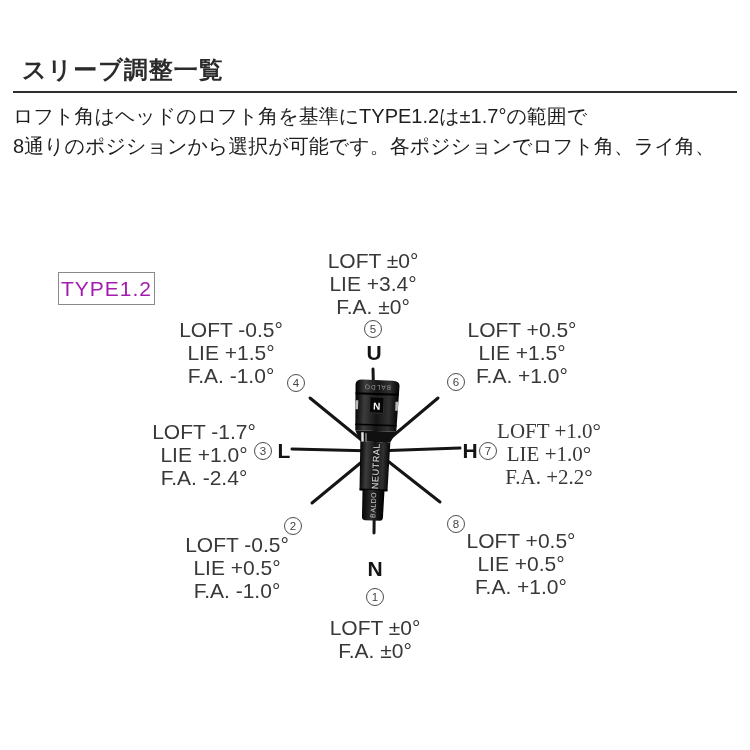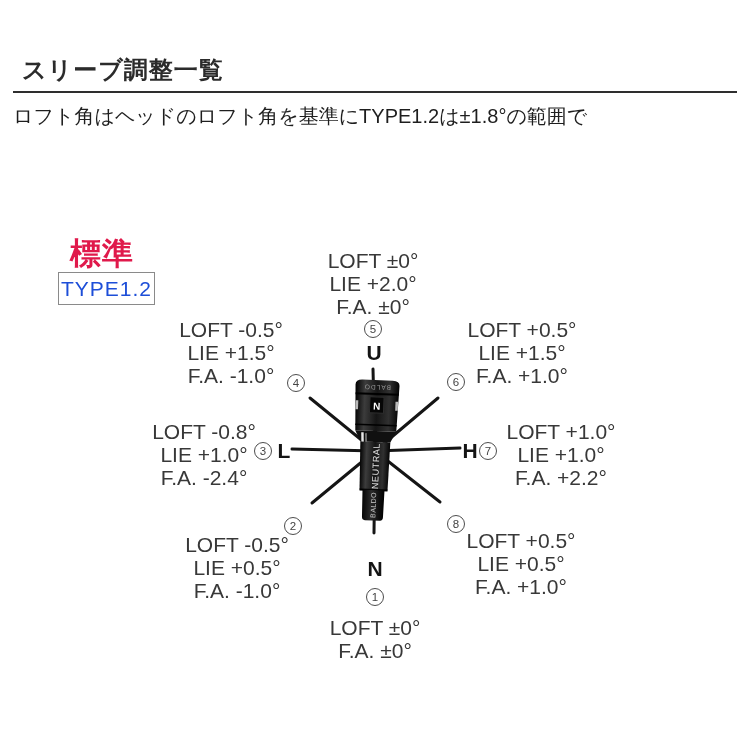--- a/index.html
+++ b/index.html
@@ -17,62 +17,62 @@
   }
   .desc{position:absolute;left:13px;top:101px;font-size:20px;line-height:30px;color:#1e1e1e;}
   .std-label{
     position:absolute;left:70px;top:233px;
     font-size:31px;font-weight:bold;color:#e0194b;letter-spacing:1px;
   }
   .type-box{
     position:absolute;left:58px;top:272px;width:97px;height:33px;
     border:1.5px solid #8a8a8a;box-sizing:border-box;
     display:flex;align-items:center;justify-content:center;
-    font-size:21px;color:#1d4ed8;letter-spacing:1px;
+    font-size:21px;color:#a21caf;letter-spacing:1px;
   }
   .vals{
     position:absolute;width:170px;text-align:center;
     font-size:21px;line-height:23px;color:#383838;white-space:nowrap;
   }
   .circ{
     position:absolute;width:18px;height:18px;border-radius:50%;
     border:1.5px solid #4d4d4d;box-sizing:border-box;
     display:flex;align-items:center;justify-content:center;
     font-size:11.5px;color:#444;background:#fff;
   }
   .dirletter{
     position:absolute;width:24px;text-align:center;
     font-size:21px;font-weight:bold;color:#141414;line-height:22px;
   }
   svg{position:absolute;left:0;top:0;}
   
   .p5v{left:288px;top:249px;} .p4v{left:146px;top:318px;} .p6v{left:437px;top:318px;}
-  .p3v{left:119px;top:420px;} .p7v{left:476px;top:420px;}
+  .p3v{left:119px;top:420px;} .p7v{left:464px;top:420px;font-family:Liberation Serif, serif;}
   .p2v{left:152px;top:533px;} .p8v{left:436px;top:529px;} .p1v{left:290px;top:616px;}
   
   .c5{left:364px;top:320px;} .c4{left:287px;top:374px;} .c6{left:447px;top:373px;}
   .c3{left:254px;top:442px;} .c7{left:479px;top:442px;}
   .c2{left:284px;top:517px;} .c8{left:447px;top:515px;} .c1{left:366px;top:588px;}
   
   .lU{left:362px;top:342px;} .lL{left:272px;top:440px;}
   .lH{left:458px;top:440px;} .lN{left:363px;top:558px;}
 </style>
 </head>
 <body>
 
 <div class="canvas">
 
   <h1 class="page-title">スリーブ調整一覧</h1>
   <div class="title-rule"></div>
 
   <div class="desc">
-    <div>ロフト角はヘッドのロフト角を基準にTYPE1.2は±1.8°の範囲で</div>
+    <div>ロフト角はヘッドのロフト角を基準にTYPE1.2は±1.7°の範囲で</div>
+    <div>8通りのポジションから選択が可能です。各ポジションでロフト角、ライ角、</div>
   </div>
 
-  <div class="std-label">標準</div>
   <div class="type-box">TYPE1.2</div>
 
   <svg width="750" height="750" viewBox="0 0 750 750">
     <defs>
       <linearGradient id="gBody" x1="0" y1="0" x2="1" y2="0">
         <stop offset="0" stop-color="#000000"></stop>
         <stop offset="0.22" stop-color="#3c3c3c"></stop>
         <stop offset="0.5" stop-color="#151515"></stop>
         <stop offset="0.78" stop-color="#303030"></stop>
         <stop offset="1" stop-color="#030303"></stop>
@@ -115,35 +115,35 @@
       <text x="0" y="0" transform="translate(2,15) rotate(-90)" font-size="9" fill="#e4e4e4" text-anchor="middle" dominant-baseline="middle" letter-spacing="0.6" font-family="Liberation Sans, sans-serif">NEUTRAL</text>
       <line x1="-14" y1="39" x2="14" y2="39" stroke="#000" stroke-width="2"></line>
 
       <path d="M -11 39 L 11 39 L 10.5 66 Q 10.5 69.5 7.5 69.5 L -7.5 69.5 Q -10.5 69.5 -10.5 66 Z" fill="url(#gTip)"></path>
       <text x="0" y="0" transform="translate(1,54) rotate(-90)" font-size="7" fill="#cccccc" text-anchor="middle" dominant-baseline="middle" letter-spacing="0.4" font-family="Liberation Sans, sans-serif">BALDO</text>
     </g>
   </svg>
 
   <div class="vals p5v">
     <div>LOFT ±0°</div>
-    <div>LIE +2.0°</div>
+    <div>LIE +3.4°</div>
     <div>F.A. ±0°</div>
   </div>
   <div class="vals p4v">
     <div>LOFT -0.5°</div>
     <div>LIE +1.5°</div>
     <div>F.A. -1.0°</div>
   </div>
   <div class="vals p6v">
     <div>LOFT +0.5°</div>
     <div>LIE +1.5°</div>
     <div>F.A. +1.0°</div>
   </div>
   <div class="vals p3v">
-    <div>LOFT -0.8°</div>
+    <div>LOFT -1.7°</div>
     <div>LIE +1.0°</div>
     <div>F.A. -2.4°</div>
   </div>
   <div class="vals p7v">
     <div>LOFT +1.0°</div>
     <div>LIE +1.0°</div>
     <div>F.A. +2.2°</div>
   </div>
   <div class="vals p2v">
     <div>LOFT -0.5°</div>

